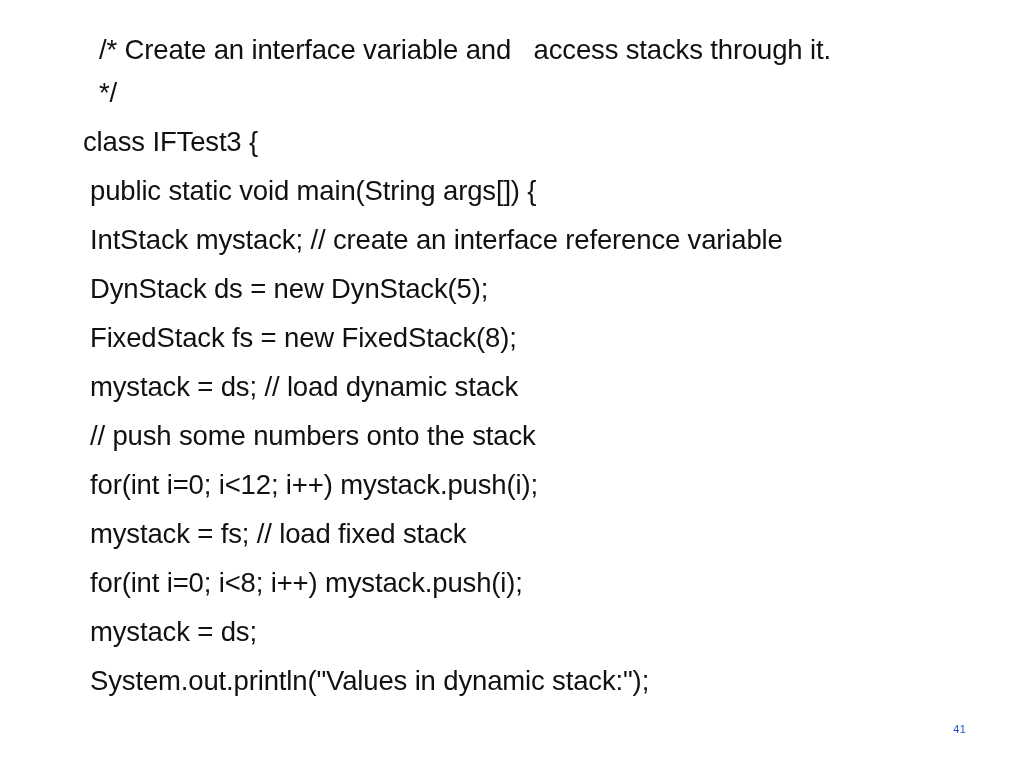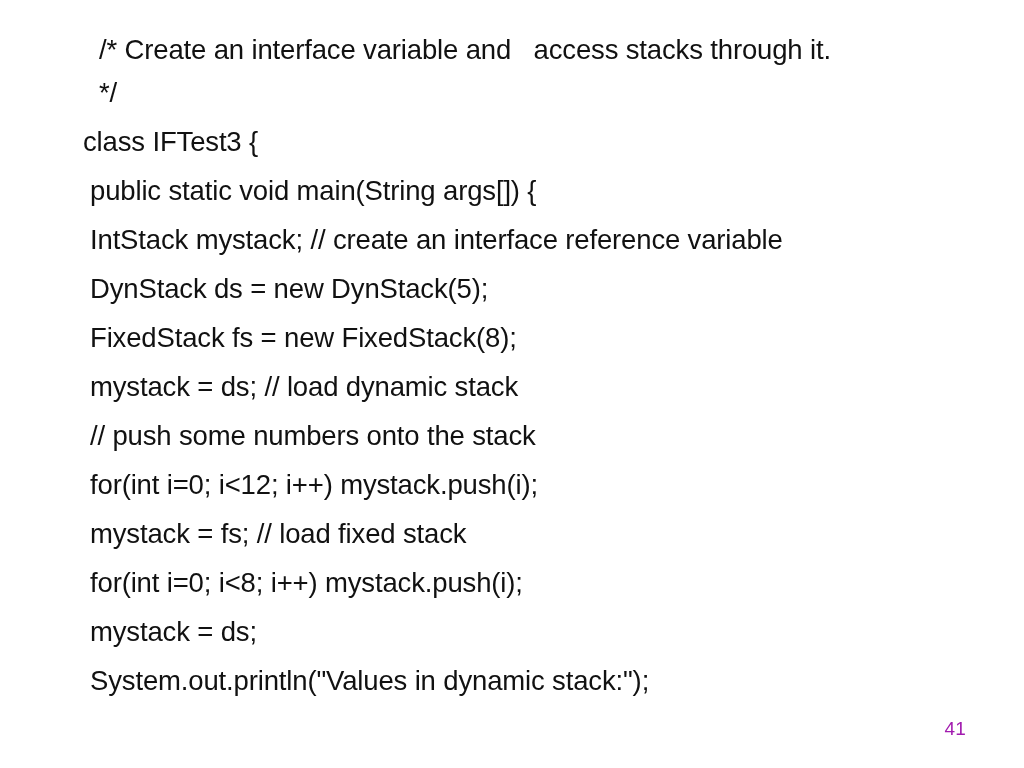--- a/index.html
+++ b/index.html
@@ -39,23 +39,23 @@
   }
   
   .ind-comment { padding-left: 99px; }
   .ind-class   { padding-left: 83px; }
   .ind-stmt    { padding-left: 90px; }
 
   .page-number {
     position: absolute;
     right: 58px;
     top: 720px;
-    font-size: 19px;
+    font-size: 11px;
     line-height: 18px;
-    color: #a21caf;
+    color: #1d4ed8;
     font-family: "Liberation Sans", sans-serif;
     letter-spacing: 0.2px;
   }
 </style>
 </head>
 <body>
 
 <div class="slide">
 
   <div class="code-body">

